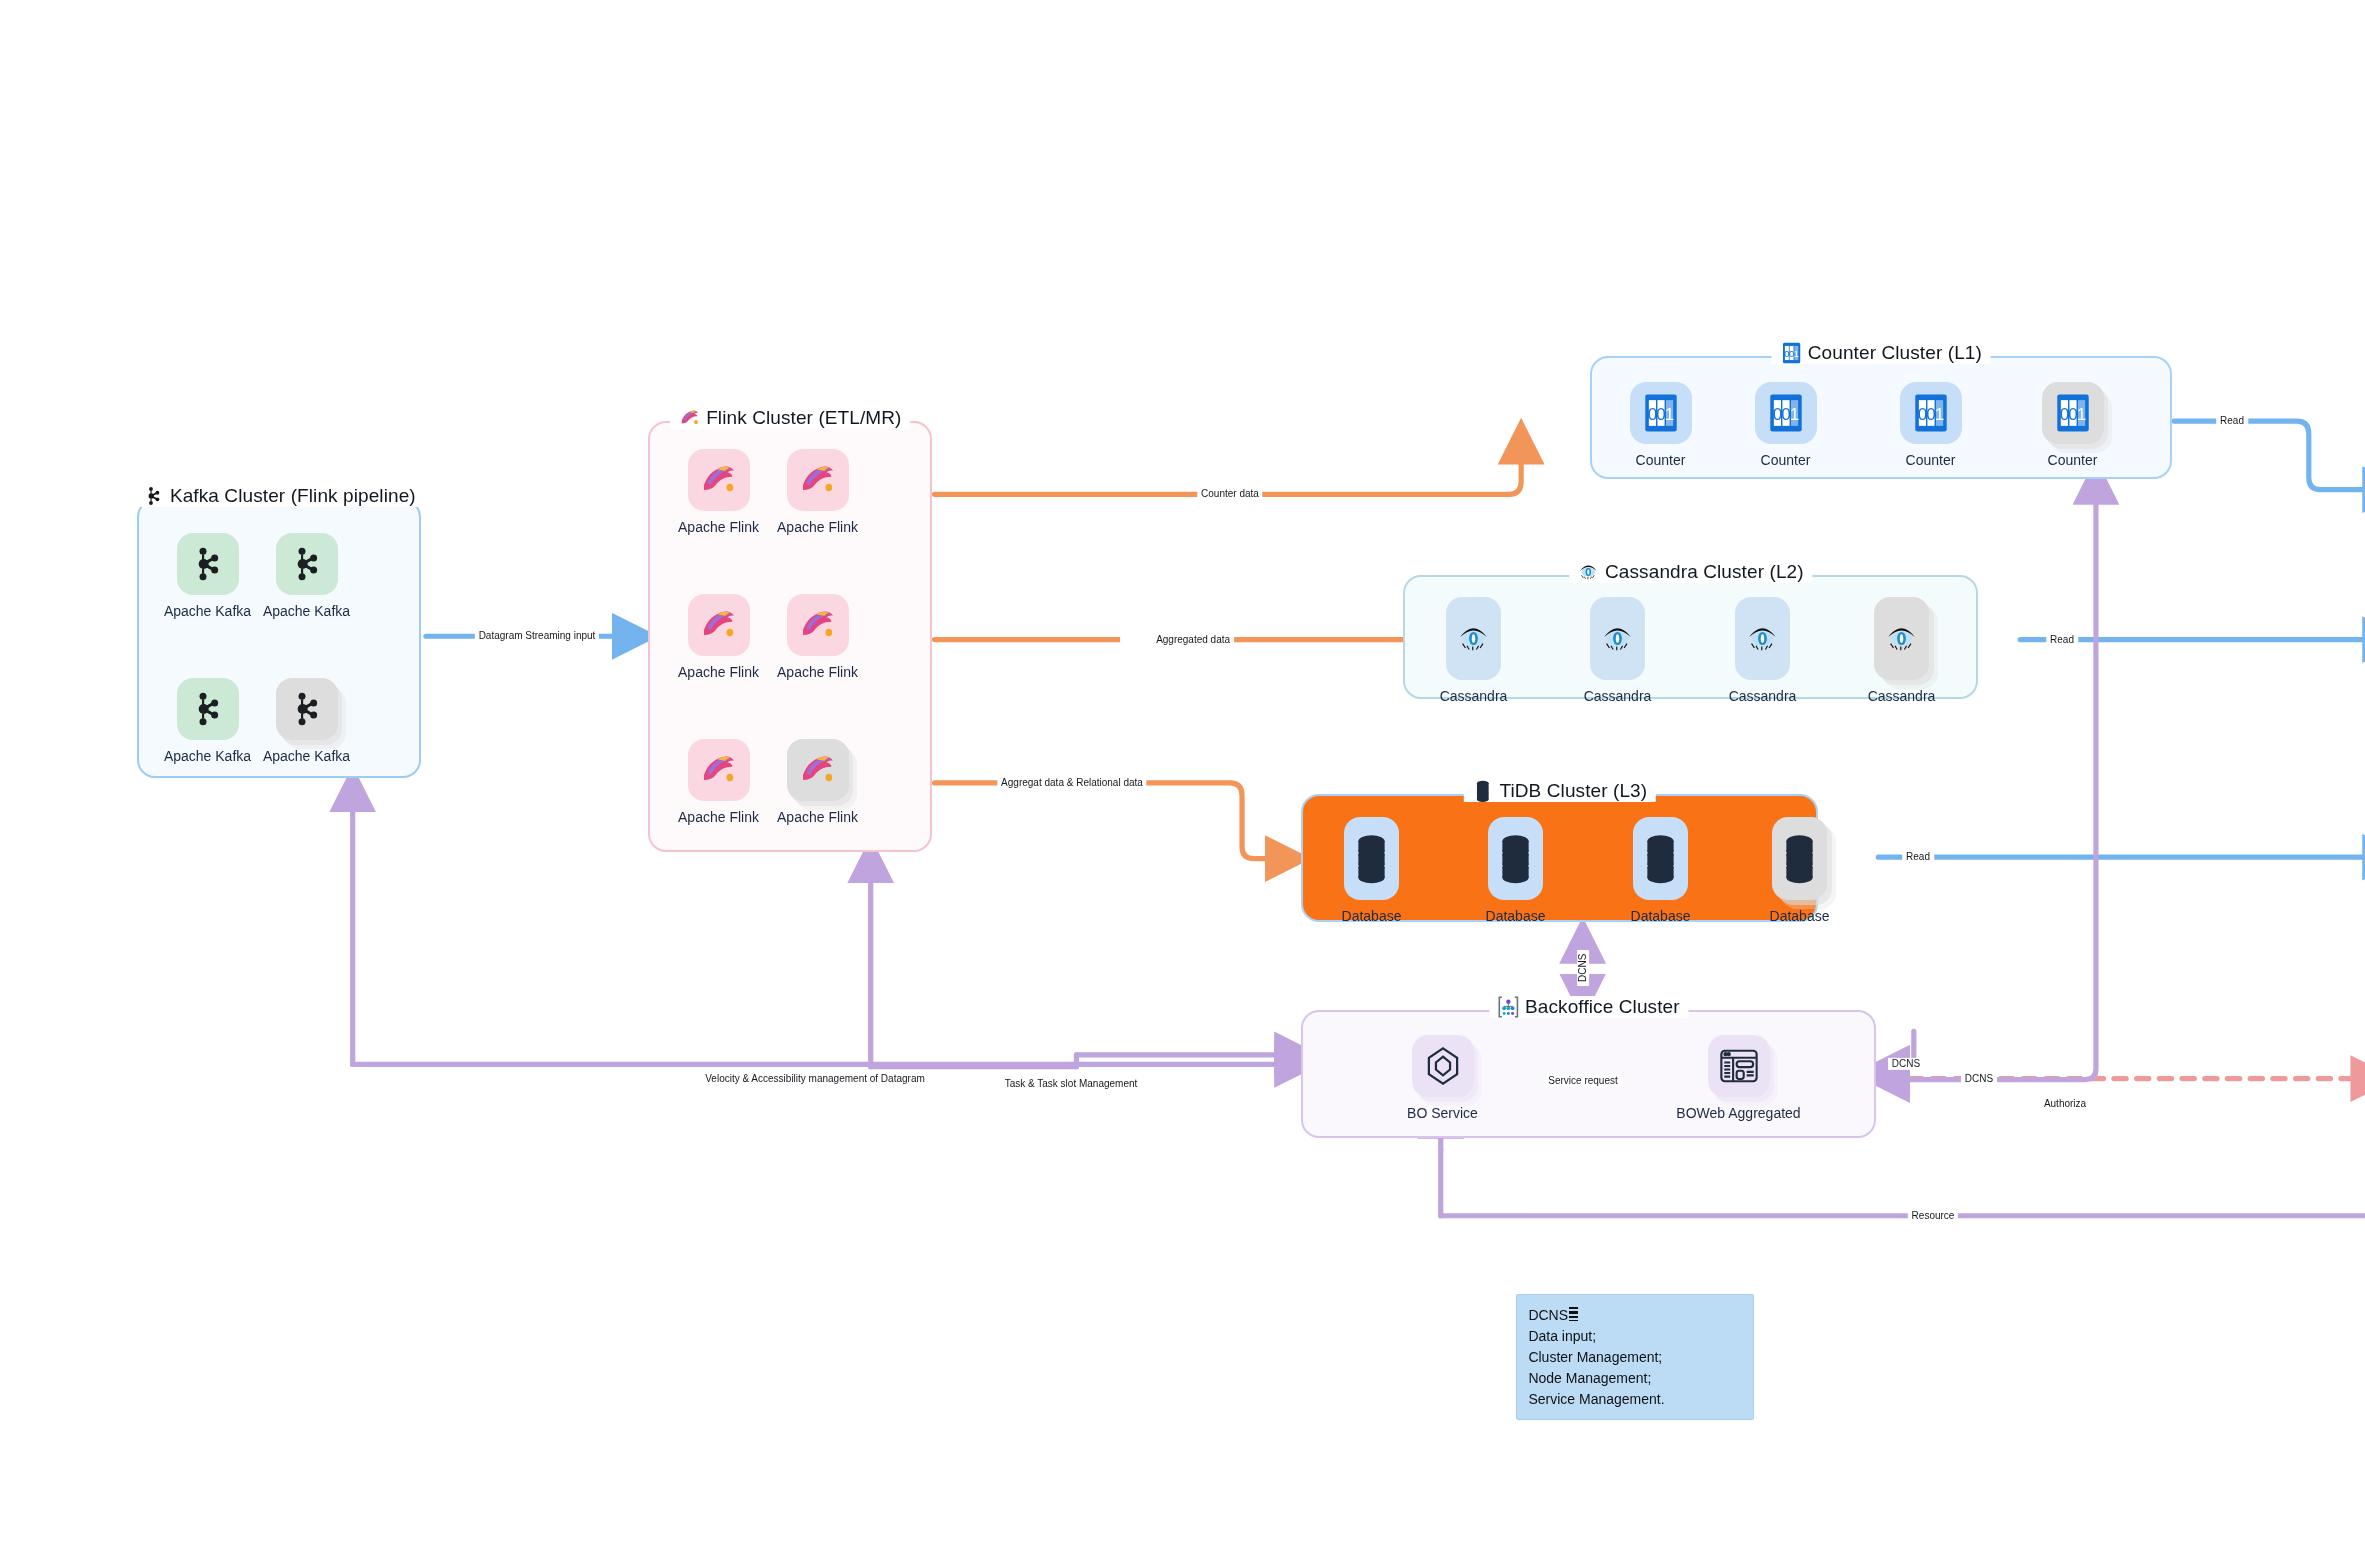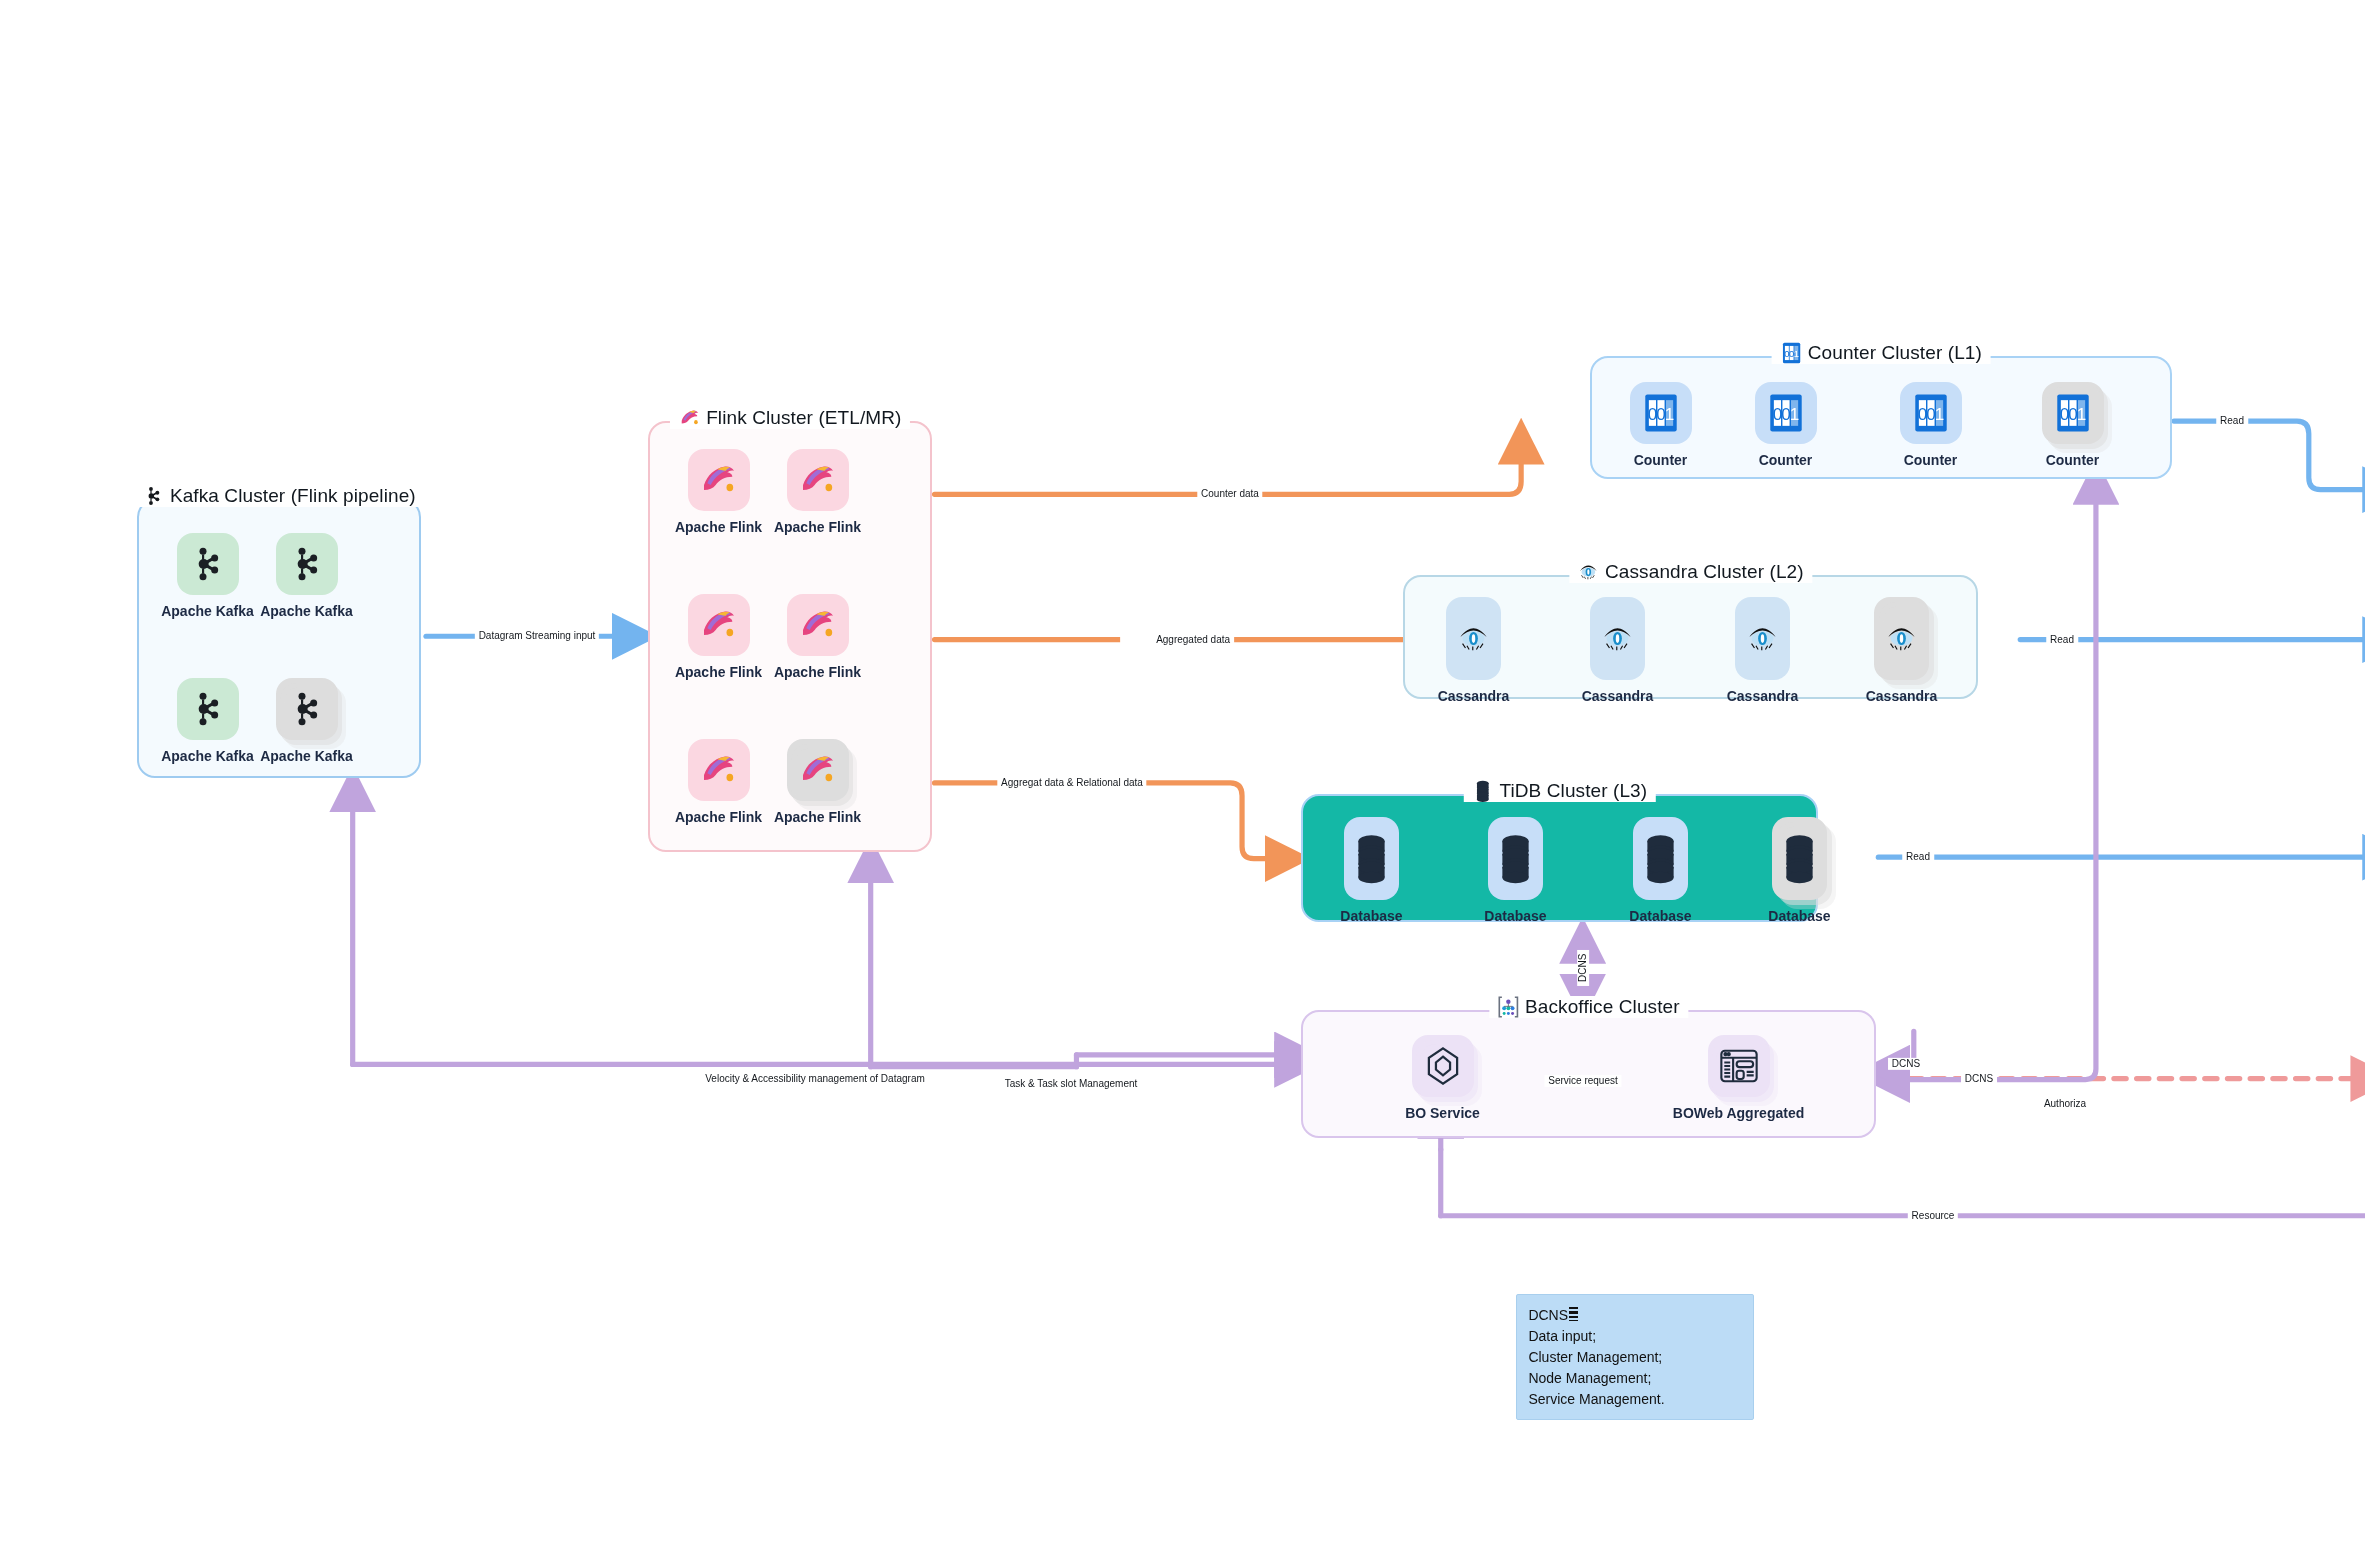--- a/index.html
+++ b/index.html
@@ -16,21 +16,21 @@
 
   
   .node{position:absolute;width:99px;display:flex;flex-direction:column;align-items:center;}
   .tile{position:relative;width:62px;height:62px;border-radius:16px;display:flex;align-items:center;justify-content:center;}
   .tile.tall{width:55px;height:83px;border-radius:16px;}
   .tile .glyph{width:40px;height:40px;display:block;position:relative;z-index:3;}
   .tile.tall .glyph{width:35px;height:51px;}
   .stack::before,.stack::after{content:"";position:absolute;border-radius:16px;background:inherit;z-index:1;}
   .stack::before{left:4.7px;top:4.7px;right:-4.7px;bottom:-4.7px;opacity:.55;}
   .stack::after{left:8.5px;top:8.5px;right:-8.5px;bottom:-8.5px;opacity:.3;}
-  .n-label{margin-top:7.6px;font-size:14px;color:#1d2a44;white-space:nowrap;text-align:left;font-weight:bold;}
+  .n-label{margin-top:7.6px;font-size:14px;color:#1d2a44;white-space:nowrap;text-align:left;}
 
   
   .bg-green{background:#cbe9d4;}
   .bg-pink{background:#fbd7e1;}
   .bg-blue{background:#c7def8;}
   .bg-bluel{background:#cfe3f4;}
   .bg-grey{background:#dddddd;}
   .bg-lav{background:#ece2f6;}
 
   
@@ -419,21 +419,21 @@
             <ellipse cx="24" cy="15" rx="6" ry="9" fill="#1a8ecb"></ellipse>
           <ellipse cx="24" cy="15" rx="2.4" ry="6" fill="#fff"></ellipse>
           <path d="M6 13c5-8 13-12 18-12s13 4 18 12c-6-6-12-9-18-9S12 7 6 13z" fill="#111"></path>
           <path d="M9 22l4 6M15 25l3 5M23 26v5M31 25l-3 5M37 22l-4 6" stroke="#111" stroke-width="1.6" fill="none"></path>
           </svg>
       </div>
       <div class="n-label">Cassandra</div>
     </div>
   </div>
 
-  <div class="cluster" style="left:1301px;top:794px;width:517px;height:128px;border:2.4px solid #a8d2f5;background:#14b8a6;">
+  <div class="cluster" style="left:1301px;top:794px;width:517px;height:128px;border:2.4px solid #a8d2f5;background:#f97316;">
     <div class="c-title">
       <svg class="c-ico" viewBox="0 0 24 34">
         <g fill="#1f2c3d">
             <ellipse cx="12" cy="5" rx="9" ry="4"></ellipse>
             <rect x="3" y="5" width="18" height="7"></rect>
         <ellipse cx="12" cy="12" rx="9" ry="4"></ellipse>
             <rect x="3" y="14" width="18" height="7"></rect>
         <ellipse cx="12" cy="14" rx="9" ry="4"></ellipse>
             <ellipse cx="12" cy="21" rx="9" ry="4"></ellipse>
         <rect x="3" y="23" width="18" height="7"></rect>

